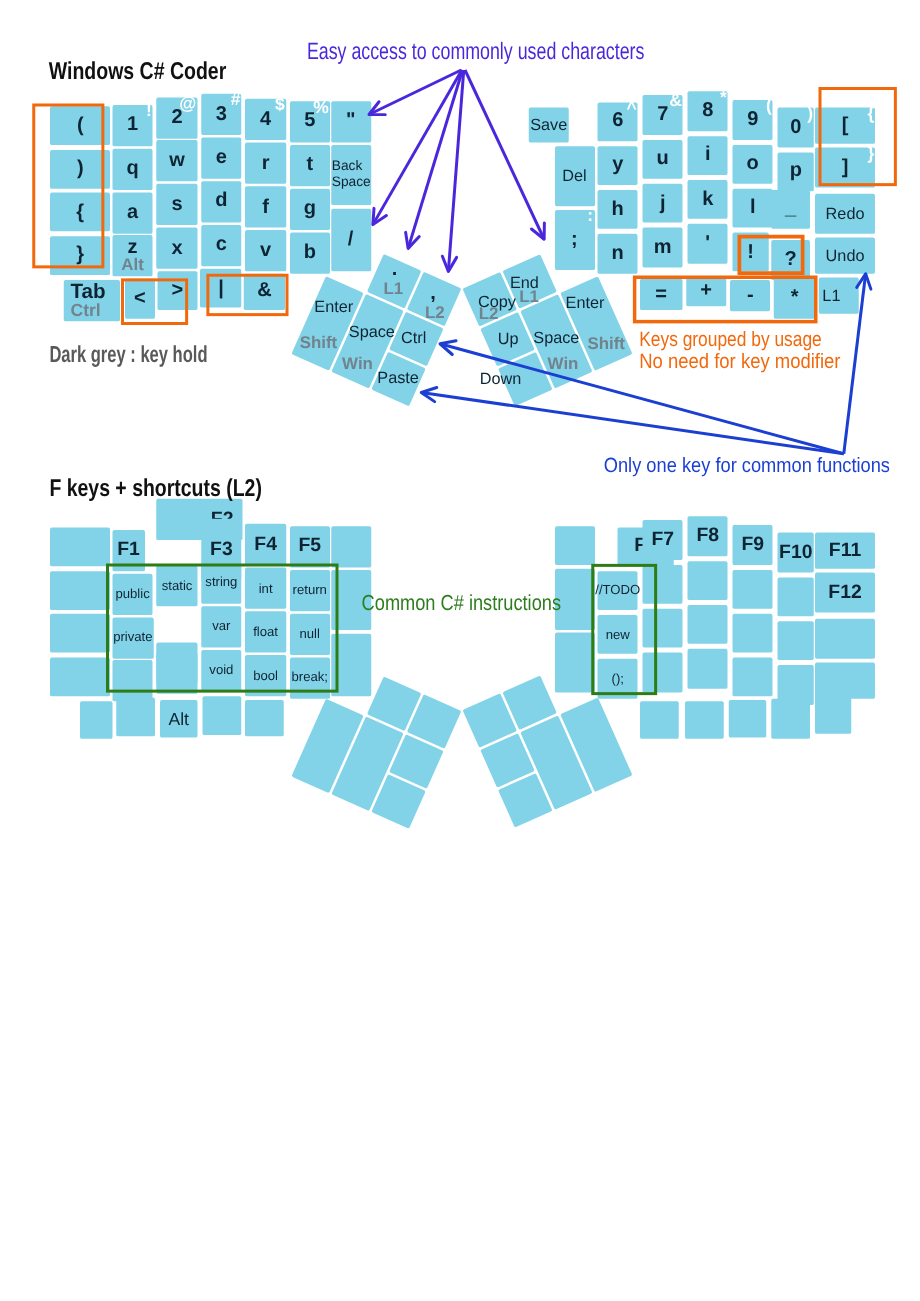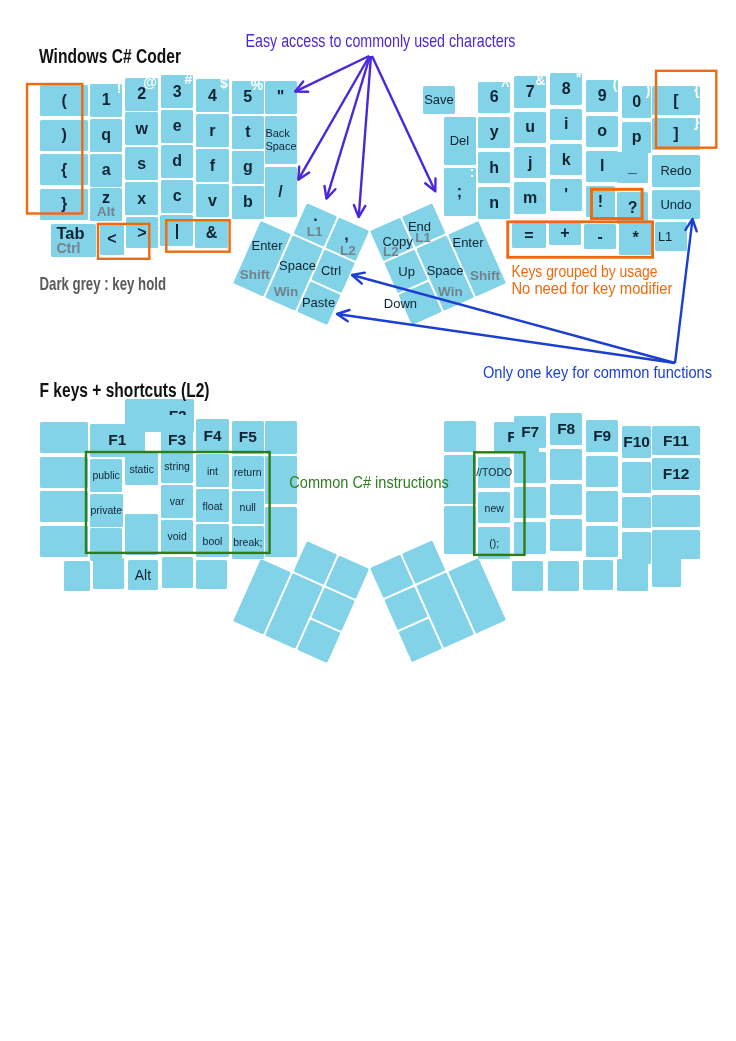--- a/index.html
+++ b/index.html
@@ -233,21 +233,21 @@
 <div class="k " style="left:619.2px;top:222.0px;width:32.9px;height:32.8px;">
     <span class="g16">*</span>
   </div>
 <div class="k " style="left:654.9px;top:222.0px;width:32.0px;height:28.5px;">
     <span class="sm" style="position:absolute;left:3px;top:50%;transform:translateY(-50%)">L1</span>
   </div>
 <div class="k " style="left:40.2px;top:422.0px;width:48.0px;height:31.3px;"></div>
 <div class="k " style="left:40.2px;top:456.6px;width:48.0px;height:31.3px;"></div>
 <div class="k " style="left:40.2px;top:491.2px;width:48.0px;height:31.3px;"></div>
 <div class="k " style="left:40.2px;top:525.8px;width:48.0px;height:31.3px;"></div>
-<div class="k " style="left:89.8px;top:423.7px;width:55px;height:33.0px;">
+<div class="k " style="left:89.8px;top:423.7px;width:26px;height:33.0px;">
     <span class="fk">F1</span>
   </div>
 <div class="k " style="left:89.8px;top:458.6px;width:32.6px;height:33.0px;">
     <span class="cs">public</span>
   </div>
 <div class="k " style="left:89.8px;top:493.5px;width:33px;height:33.0px;">
     <span class="cs">private</span>
   </div>
 <div class="k " style="left:89.8px;top:528.4px;width:32.6px;height:33.0px;">
     <span class="cs"></span>

